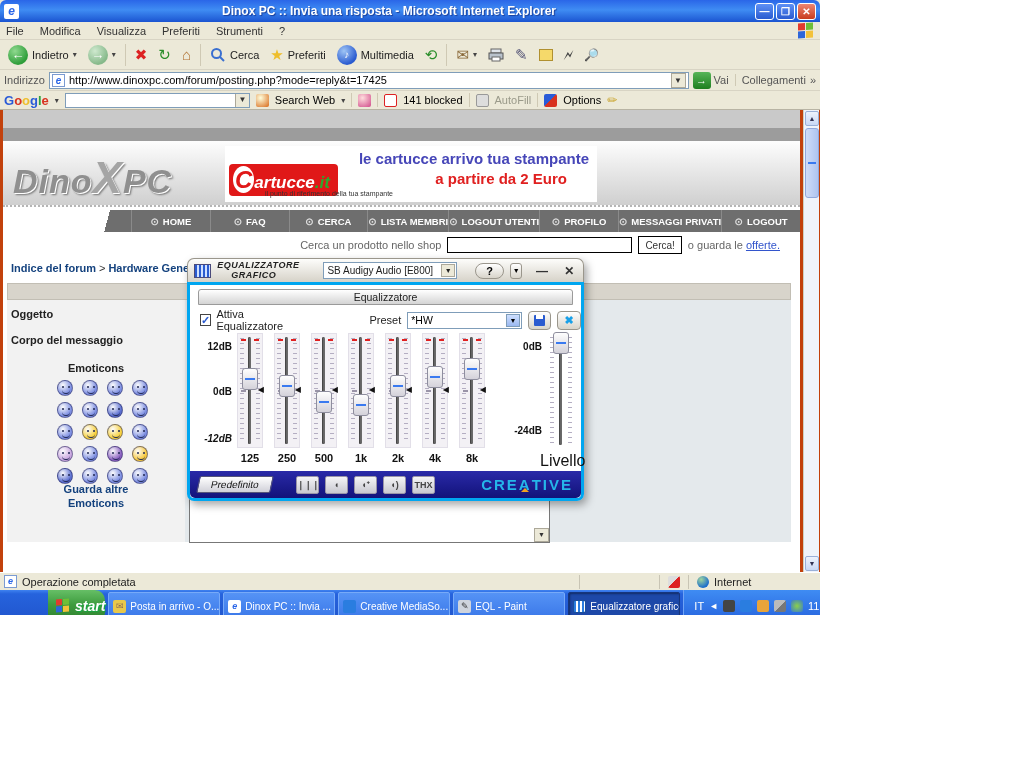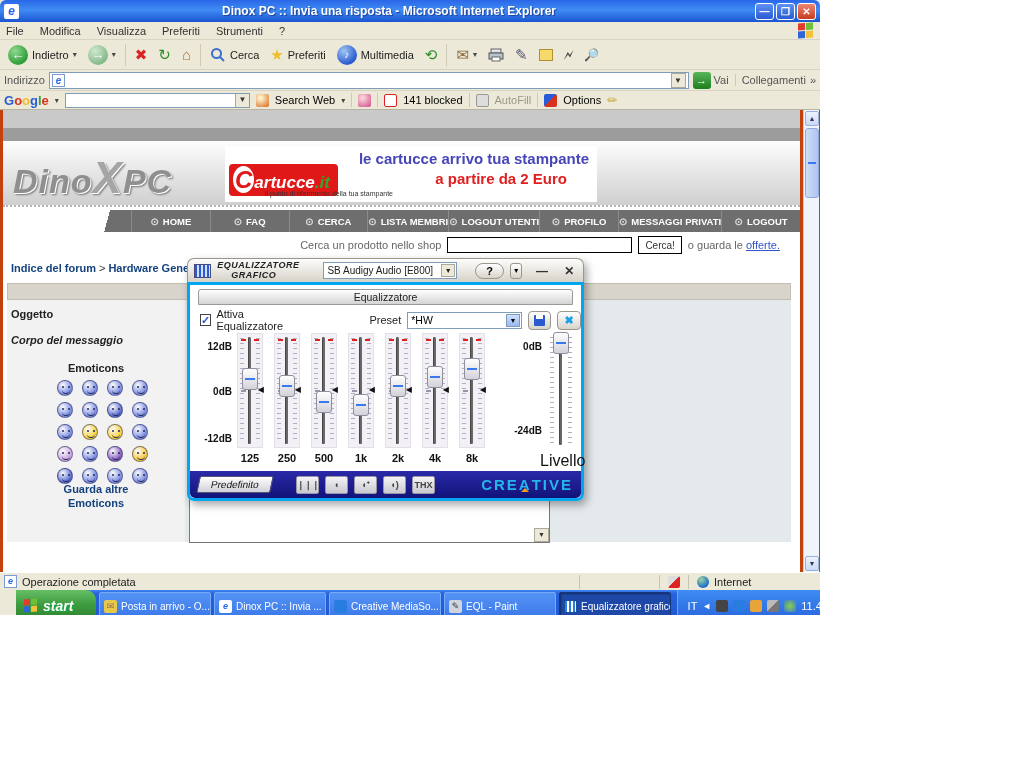--- a/index.html
+++ b/index.html
@@ -100,21 +100,21 @@
   .offers a { color:#3355cc; text-decoration:underline; }
 
   .crumbrow { position:absolute; left:8px; top:152px; font-size:11px; font-weight:bold; color:#14427e; }
   .crumbrow .sep { color:#333; font-weight:normal; padding:0 3px; }
 
   .formhead { position:absolute; left:4px; top:173px; width:784px; height:17px; background:#d8d4cb; border:1px solid #c2beb4; }
   .leftcol { position:absolute; left:4px; top:190px; width:178px; height:242px; background:#f2f2f2; }
   .rightcol { position:absolute; left:182px; top:190px; width:606px; height:242px; background:#e4e9ec; }
   .lbl { font-size:11px; font-weight:bold; color:#222; }
   .lbl.subject { position:absolute; left:4px; top:8px; }
-  .lbl.body { position:absolute; left:4px; top:34px;font-style:italic; }
+  .lbl.body { position:absolute; left:4px; top:34px; }
   .emotitle { position:absolute; left:0; top:62px; width:178px; text-align:center; font-size:11px; font-weight:bold; color:#222; }
   .emogrid { position:absolute; left:50px; top:80px; display:grid; grid-template-columns:repeat(4,16px); gap:6px 9px; }
   .emo { width:16px; height:16px; border-radius:50%; position:relative; border:1px solid rgba(40,40,90,.55); }
   .emo::before { content:""; position:absolute; left:4px; top:5px; width:2px; height:2px; background:#222a55;
     border-radius:50%; box-shadow:6px 0 0 #222a55; }
   .emo::after { content:""; position:absolute; left:4px; top:8px; width:8px; height:4px;
     border-bottom:1px solid #222a55; border-radius:0 0 6px 6px; }
   .emomore { position:absolute; left:0; top:182px; width:178px; text-align:center; font-size:11px; font-weight:bold;
     color:#14427e; line-height:1.3; }
 
@@ -135,22 +135,22 @@
     border-top:1px solid #fff; display:flex; align-items:center; font-size:11px; color:#222; }
   .sb-main { flex:1; display:flex; align-items:center; gap:5px; padding-left:4px; }
   .sb-doc { width:13px; height:13px; background:#fff; border:1px solid #7b9bd2; color:#2a66e8; font-size:9px;
     line-height:11px; text-align:center; font-weight:bold; font-style:italic; }
   .sb-pane { border-left:1px solid #c8c4b4; height:14px; display:flex; align-items:center; padding:0 8px; gap:5px; }
   .sb-pane.empty { width:80px; }
   .sb-red { width:12px; height:12px; background:linear-gradient(135deg,#ddd 50%,#d22 50%); border-radius:2px; }
   .globe { width:12px; height:12px; border-radius:50%; background:radial-gradient(circle at 35% 30%,#9fd59f,#1c6ecb 70%); }
 
   
-  .taskbar { position:absolute; left:16px; top:590px; width:820px; height:32px;
-    background:linear-gradient(180deg,#3f82f0 0%,#2663dd 12%,#2157cf 85%,#1b47ab 100%); display:flex; align-items:stretch; }
+  .taskbar { position:absolute; left:0; top:590px; width:820px; height:32px;
+    background:linear-gradient(180deg,#3f82f0 0%,#2663dd 12%,#2157cf 85%,#1b47ab 100%); display:flex; align-items:stretch;padding-left:48px; }
   .startbtn { width:80px; display:flex; align-items:center; gap:5px; padding-left:8px; color:#fff; font-weight:bold;
     font-style:italic; font-size:14px; border-radius:0 10px 10px 0;
     background:linear-gradient(180deg,#66bf66 0%,#3f9c3f 45%,#2d7e2d 100%); text-shadow:1px 1px 1px #1a4; }
   .sflag { width:14px; height:14px; display:grid; grid-template-columns:6px 6px; grid-template-rows:6px 6px; gap:1px;
     transform:skewY(-5deg); }
   .tasks { flex:1; display:flex; gap:3px; padding:2px 3px; }
   .task { width:112px; display:flex; align-items:center; gap:4px; padding:0 4px; border-radius:2px;
     background:linear-gradient(180deg,#5593f5,#3a77e8); border:1px solid #77aaf8; color:#fff; font-size:10px;
     white-space:nowrap; overflow:hidden; }
   .task.active { background:#1d48a8; border:1px solid #16357c; box-shadow:inset 1px 1px 2px #122c66; }
@@ -194,21 +194,21 @@
   .pressel .drop { position:absolute; right:1px; top:1px; width:14px; height:13px; background:linear-gradient(180deg,#cfe0ff,#9ab8f0);
     border:1px solid #7f9db9; font-size:7px; line-height:12px; text-align:center; }
   .sqbtn { margin-left:6px; width:25px; height:19px; border-radius:4px; border:1px solid #9a968c;
     background:linear-gradient(180deg,#fff,#d8d4ca); text-align:center; line-height:17px; font-size:11px; color:#2a5bd0; font-weight:bold; }
   .sqbtn .flop { display:inline-block; width:11px; height:11px; background:#2a5bd0; border-radius:1px; position:relative; top:2px; }
   .sqbtn .flop::after { content:""; position:absolute; left:2px; top:0; width:7px; height:4px; background:#fff; }
   .delx { color:#18a0e8; }
 
   .sliders { position:absolute; left:0; top:48px; width:100%; height:138px; }
   .scale { position:absolute; font-size:10px; font-weight:bold; color:#111; width:34px; text-align:right; }
-  .sc12 { left:8px; top:8px; } .sc0 { left:8px; top:53px; } .scm12 { left:8px; top:100px; }
+  .sc12 { left:8px; top:8px; } .sc0 { left:8px; top:53px; } .scm12 { left:8px; top:100px;font-style:italic; }
   .bands { position:absolute; left:47px; top:0; display:flex; gap:11px; }
   .band { width:26px; display:flex; flex-direction:column; align-items:center; }
   .bpanel { position:relative; width:26px; height:115px; background:#f3f1f5; border:1px solid #e2dfe8; }
   .ticks { position:absolute; top:4px; bottom:4px; width:4px;
     background:repeating-linear-gradient(180deg,#b4aec2 0 1px,transparent 1px 5px); }
   .ticks.tl { left:2px; } .ticks.tr { right:2px; }
   .track { position:absolute; left:calc(50% - 2px); top:3px; bottom:3px; width:3px; background:#6a6a6a;
     border-radius:2px; box-shadow:inset 1px 0 1px #444; }
   .range { position:absolute; left:0; right:0; top:6px; bottom:6px; }
   .dash { position:absolute; height:2px; width:5px; }
@@ -329,20 +329,21 @@
       </div>
     <div class="tbtn">
         <span class="gl" style="color:#666;font-size:12px">🔎</span>
       </div>
   </div>
 
   <div class="addressbar">
     <span>Indirizzo</span>
     <div class="addr-field">
       <span class="doc">e</span>
+      <span>http://www.dinoxpc.com/forum/posting.php?mode=reply&amp;t=17425</span>
       <span class="drop">▼</span>
     </div>
     <div class="vai">
       <span class="go">→</span>
       <span>Vai</span>
     </div>
     <div class="links-lbl">
       <span>Collegamenti</span>
       <span>»</span>
     </div>

